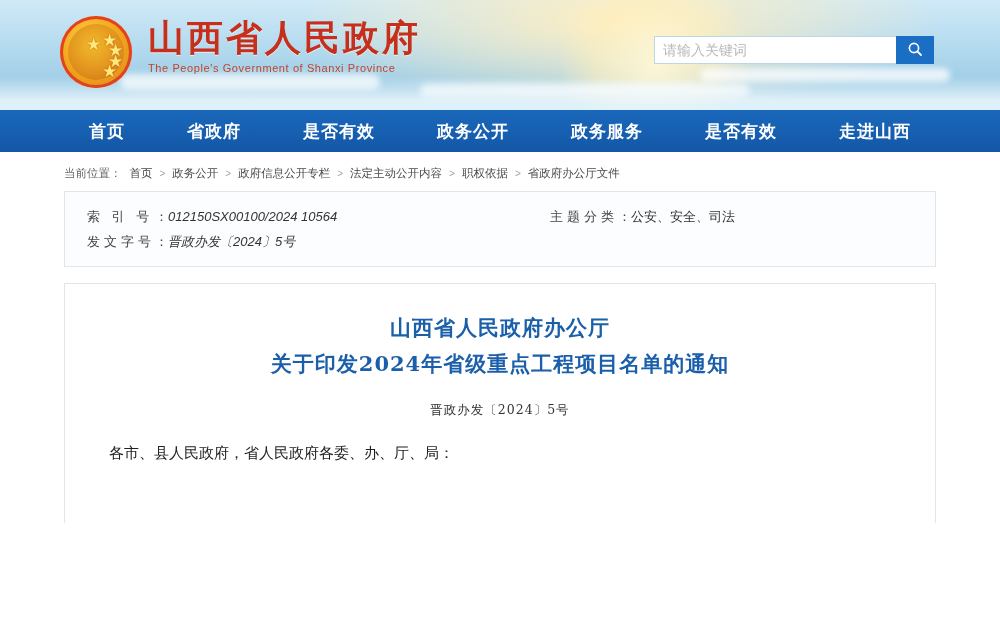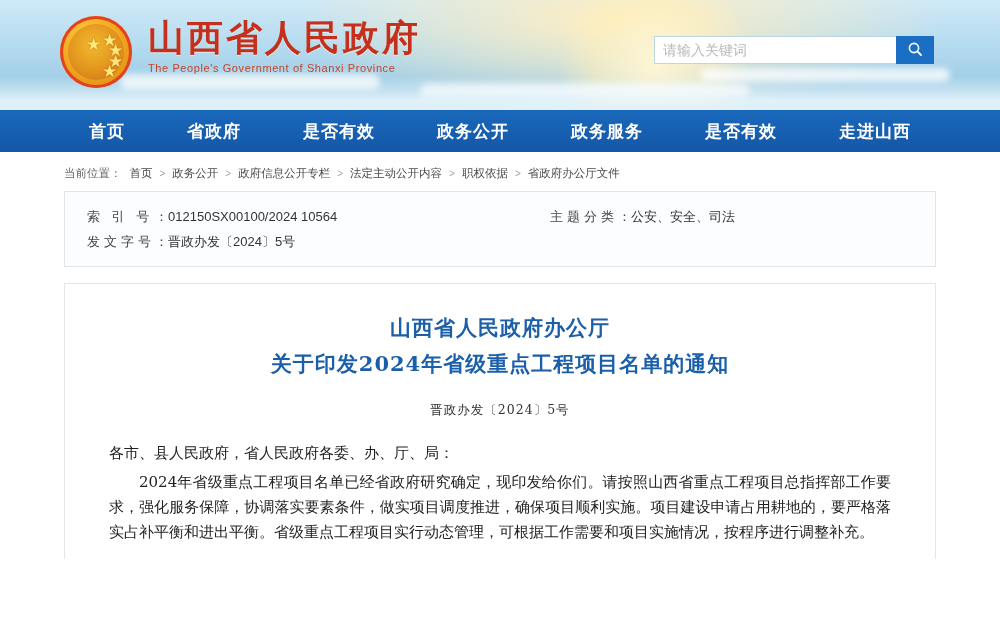--- a/index.html
+++ b/index.html
@@ -217,21 +217,21 @@
   }
   .meta-k {
     width: 86px;
     color: #444;
     letter-spacing: 4px;
     text-align: justify;
     white-space: nowrap;
   }
   .meta-colon { width: 10px; color: #444; }
   .meta-v { color: #333; padding-right: 14px; }
-  .col-left { width: 56%; }
+  .col-left { width: 56%; font-style: italic; }
   .col-right { width: 44%; margin-left: 19px; }
 
   
   .doc {
     width: 872px;
     margin: 16px auto 0 auto;
     border: 1px solid #e2e6ea;
     border-bottom: 0;
     box-sizing: border-box;
     padding: 26px 44px 10px 44px;
@@ -357,19 +357,18 @@
       </tbody>
         </table>
     </div>
 
     <div class="doc">
       <div class="doc-title">山西省人民政府办公厅</div>
       <div class="doc-title">关于印发2024年省级重点工程项目名单的通知</div>
       <div class="doc-docnum">晋政办发〔2024〕5号</div>
       <div class="doc-body">
         <p>各市、县人民政府，省人民政府各委、办、厅、局：</p>
-        <p class="indent">2024年省级重点工程项目名单已经省政府研究确定，现印发给你们。请按照山西省重点工程项目总指挥部工作要求，强化服务保障，协调落实要素条件，做实项目调度推进，确保项目顺利实施。项目建设申请占用耕地的，要严格落实占补平衡和进出平衡。省级重点工程项目实行动态管理，可根据工作需要和项目实施情况，按程序进行调整补充。</p>
       </div>
 
     </div>
 
   </div>
 </div>
 
 </body></html>

